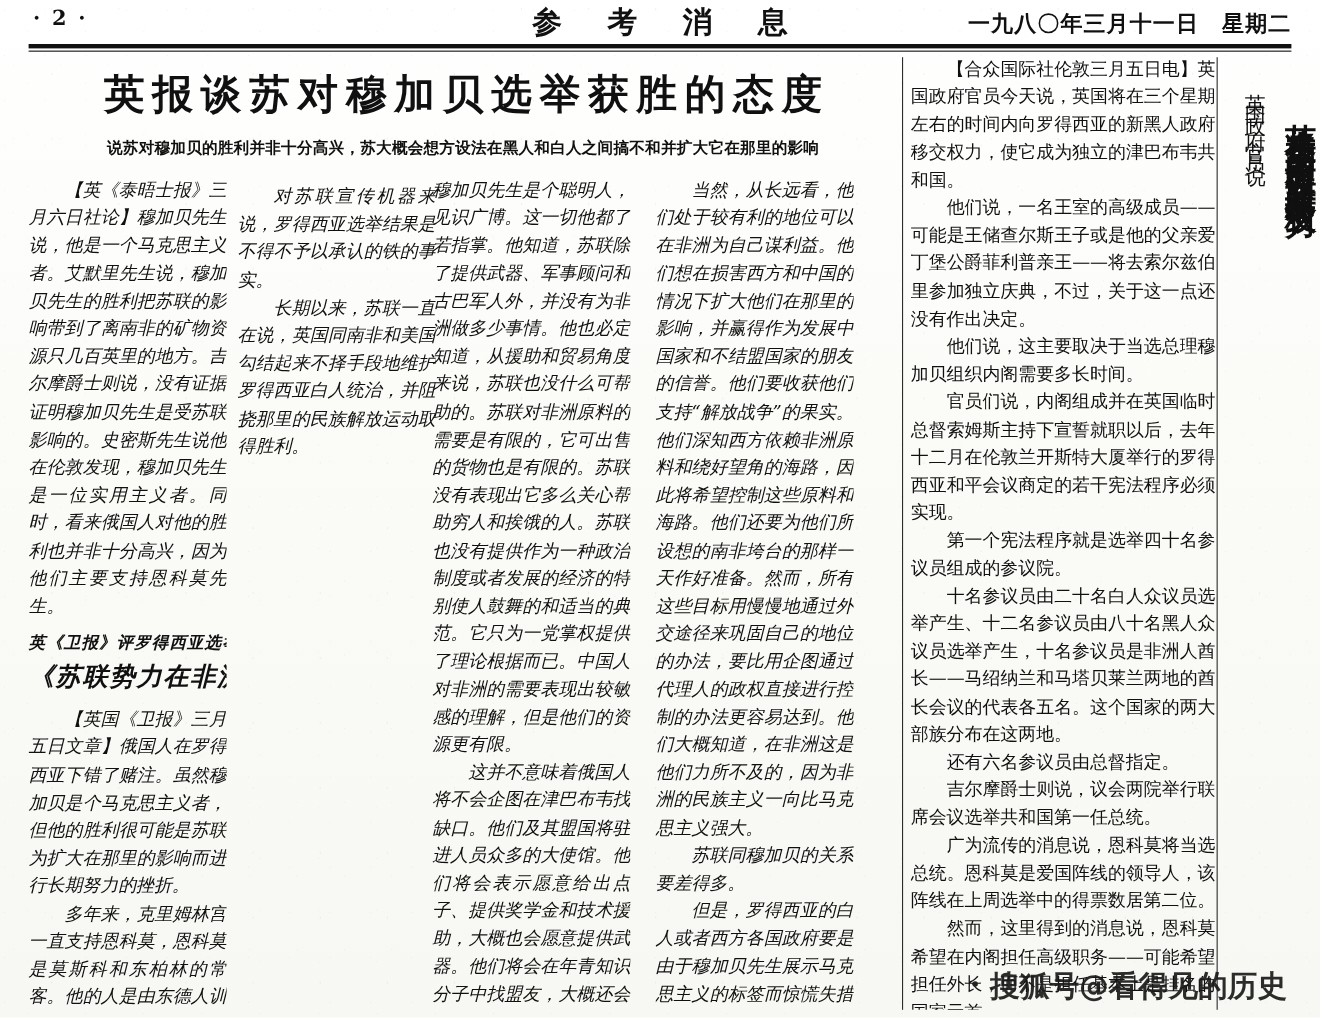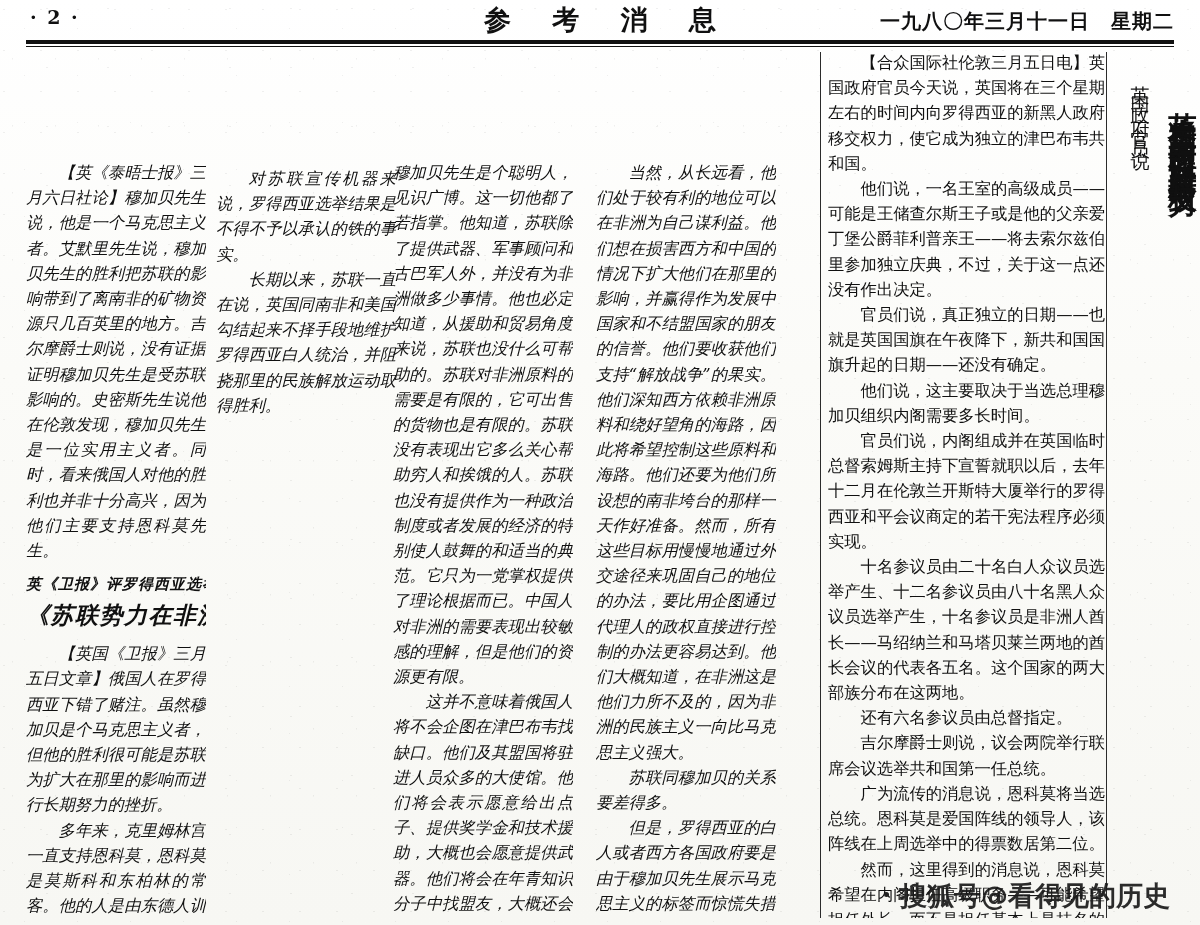--- a/index.html
+++ b/index.html
@@ -186,20 +186,24 @@
     <div class="folio">· 2 ·</div>
     <div class="paper-name">参 考 消 息</div>
     <div class="issue-date">一九八〇年三月十一日　星期二</div>
     <div class="rule-thick"></div>
     <div class="rule-thin"></div>
   </div>
 
   <div class="vdiv" style="left:820px;"></div>
   <div class="vdiv" style="left:1106px;"></div>
 
+  <div class="headline-zone">
+    <div class="headline">英报谈苏对穆加贝选举获胜的态度</div>
+    <div class="subhead">说苏对穆加贝的胜利并非十分高兴，苏大概会想方设法在黑人和白人之间搞不和并扩大它在那里的影响</div>
+  </div>
 
   <div class="cols">
 
     <div class="col c1">
       <p>【英《泰晤士报》三月六日社论】穆加贝先生说，他是一个马克思主义者。艾默里先生说，穆加贝先生的胜利把苏联的影响带到了离南非的矿物资源只几百英里的地方。吉尔摩爵士则说，没有证据证明穆加贝先生是受苏联影响的。史密斯先生说他在伦敦发现，穆加贝先生是一位实用主义者。同时，看来俄国人对他的胜利也并非十分高兴，因为他们主要支持恩科莫先生。</p>
       <div class="kicker">英《卫报》评罗得西亚选举</div>
       <div class="sub-title">《苏联势力在非洲的挫折》</div>
       <p>【英国《卫报》三月五日文章】俄国人在罗得西亚下错了赌注。虽然穆加贝是个马克思主义者，但他的胜利很可能是苏联为扩大在那里的影响而进行长期努力的挫折。</p>
       <p>多年来，克里姆林宫一直支持恩科莫，恩科莫是莫斯科和东柏林的常客。他的人是由东德人训练的，他的部队从共产党集团国家得到武器。苏联同穆加贝的关系要差得多，部分原因是，他们怀疑他同北京有联系。</p>
 
@@ -220,23 +224,23 @@
     <div class="col c4">
       <p>当然，从长远看，他们处于较有利的地位可以在非洲为自己谋利益。他们想在损害西方和中国的情况下扩大他们在那里的影响，并赢得作为发展中国家和不结盟国家的朋友的信誉。他们要收获他们支持“解放战争”的果实。他们深知西方依赖非洲原料和绕好望角的海路，因此将希望控制这些原料和海路。他们还要为他们所设想的南非垮台的那样一天作好准备。然而，所有这些目标用慢慢地通过外交途径来巩固自己的地位的办法，要比用企图通过代理人的政权直接进行控制的办法更容易达到。他们大概知道，在非洲这是他们力所不及的，因为非洲的民族主义一向比马克思主义强大。</p>
       <p>苏联同穆加贝的关系要差得多。</p>
       <p>但是，罗得西亚的白人或者西方各国政府要是由于穆加贝先生展示马克思主义的标签而惊慌失措的话，那就有促使一个预言自动变为事实的危险。穆加贝先生有他自己的信仰，但是正如史密斯先生所说的，他也是一个实用主义者。他可能情不自禁地利用俄国人，如果他感</p>
     </div>
   </div>
 
   <div class="right-col">
     <p>【合众国际社伦敦三月五日电】英国政府官员今天说，英国将在三个星期左右的时间内向罗得西亚的新黑人政府移交权力，使它成为独立的津巴布韦共和国。</p>
     <p>他们说，一名王室的高级成员——可能是王储查尔斯王子或是他的父亲爱丁堡公爵菲利普亲王——将去索尔兹伯里参加独立庆典，不过，关于这一点还没有作出决定。</p>
-    <p>官员们说，真正独立的日期——也就是英国国旗在午夜降下，新共和国国旗升起的日期——还没有确定。</p>
     <p>他们说，这主要取决于当选总理穆加贝组织内阁需要多长时间。</p>
     <p>官员们说，内阁组成并在英国临时总督索姆斯主持下宣誓就职以后，去年十二月在伦敦兰开斯特大厦举行的罗得西亚和平会议商定的若干宪法程序必须实现。</p>
+    <p>第一个宪法程序就是选举四十名参议员组成的参议院。</p>
     <p>十名参议员由二十名白人众议员选举产生、十二名参议员由八十名黑人众议员选举产生，十名参议员是非洲人酋长——马绍纳兰和马塔贝莱兰两地的酋长会议的代表各五名。这个国家的两大部族分布在这两地。</p>
     <p>还有六名参议员由总督指定。</p>
     <p>吉尔摩爵士则说，议会两院举行联席会议选举共和国第一任总统。</p>
     <p>广为流传的消息说，恩科莫将当选总统。恩科莫是爱国阵线的领导人，该阵线在上周选举中的得票数居第二位。</p>
     <p>然而，这里得到的消息说，恩科莫希望在内阁担任高级职务——可能希望担任外长，而不是担任基本上是挂名的国家元首。</p>
 
   </div>
 
   <div class="vhead-zone">
     <div class="vkicker">英国政府官员说</div>

